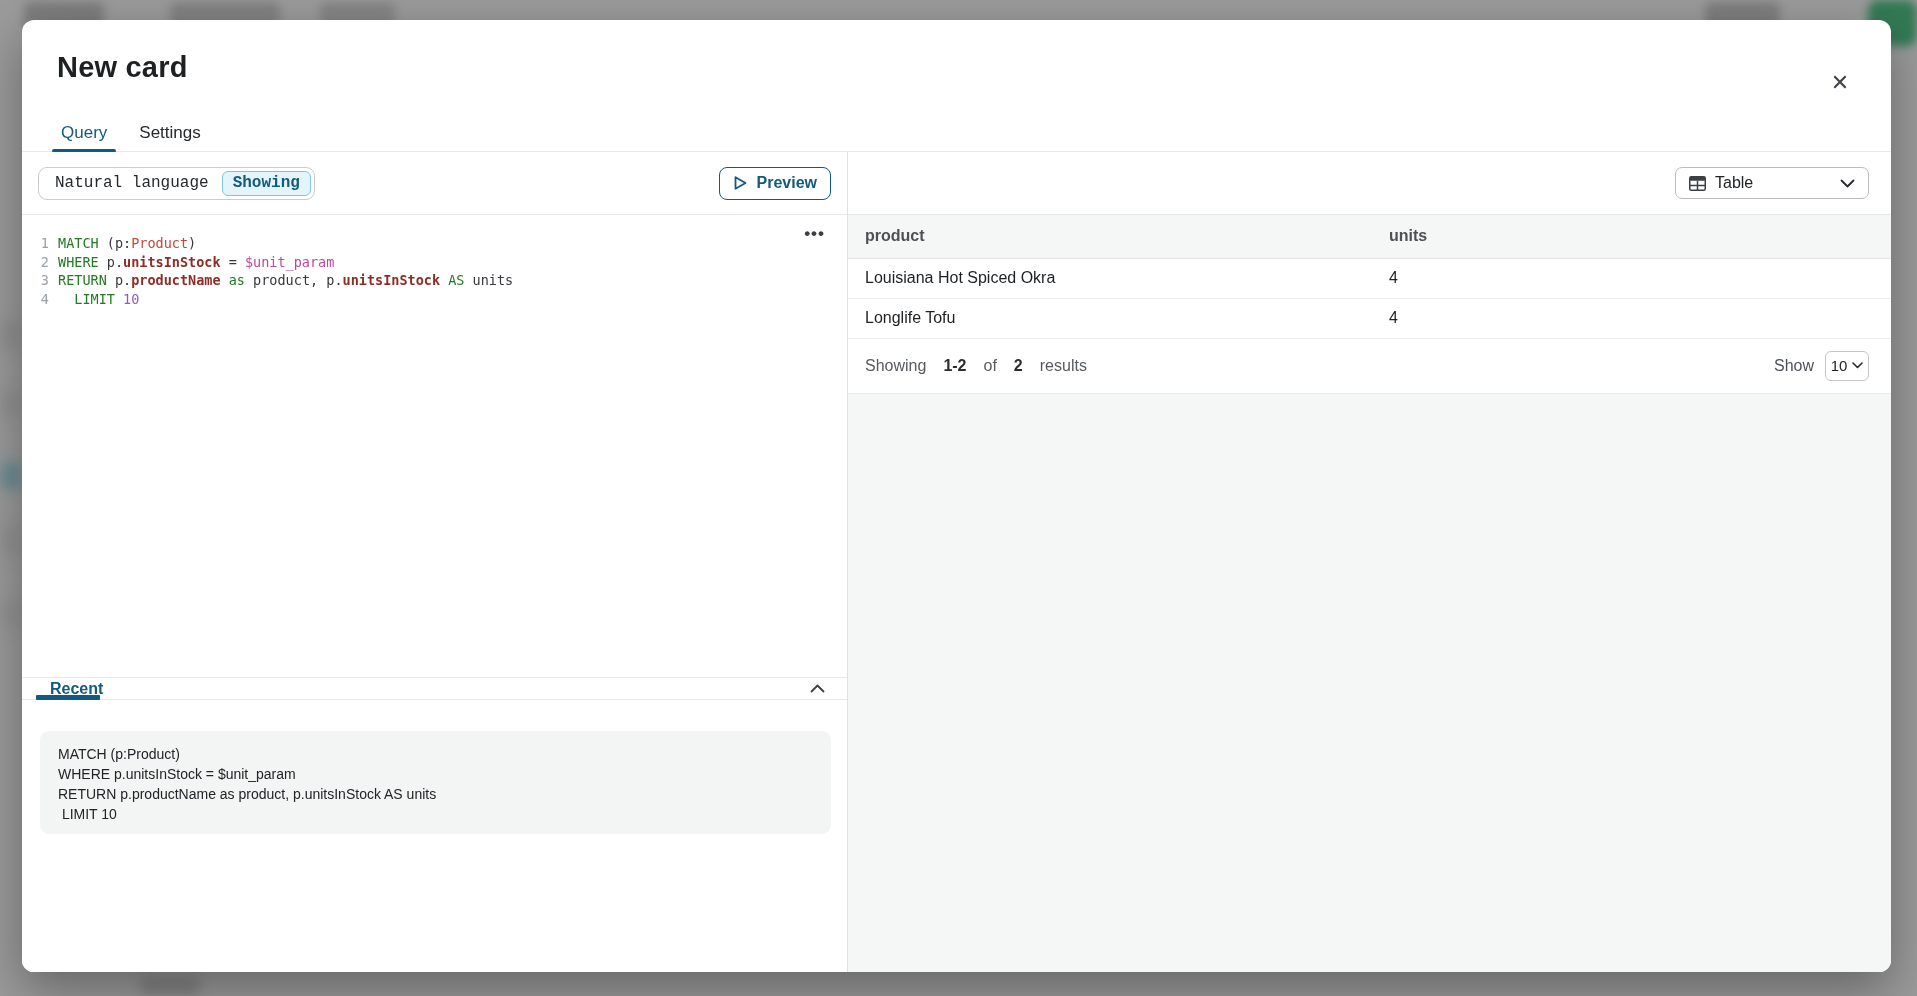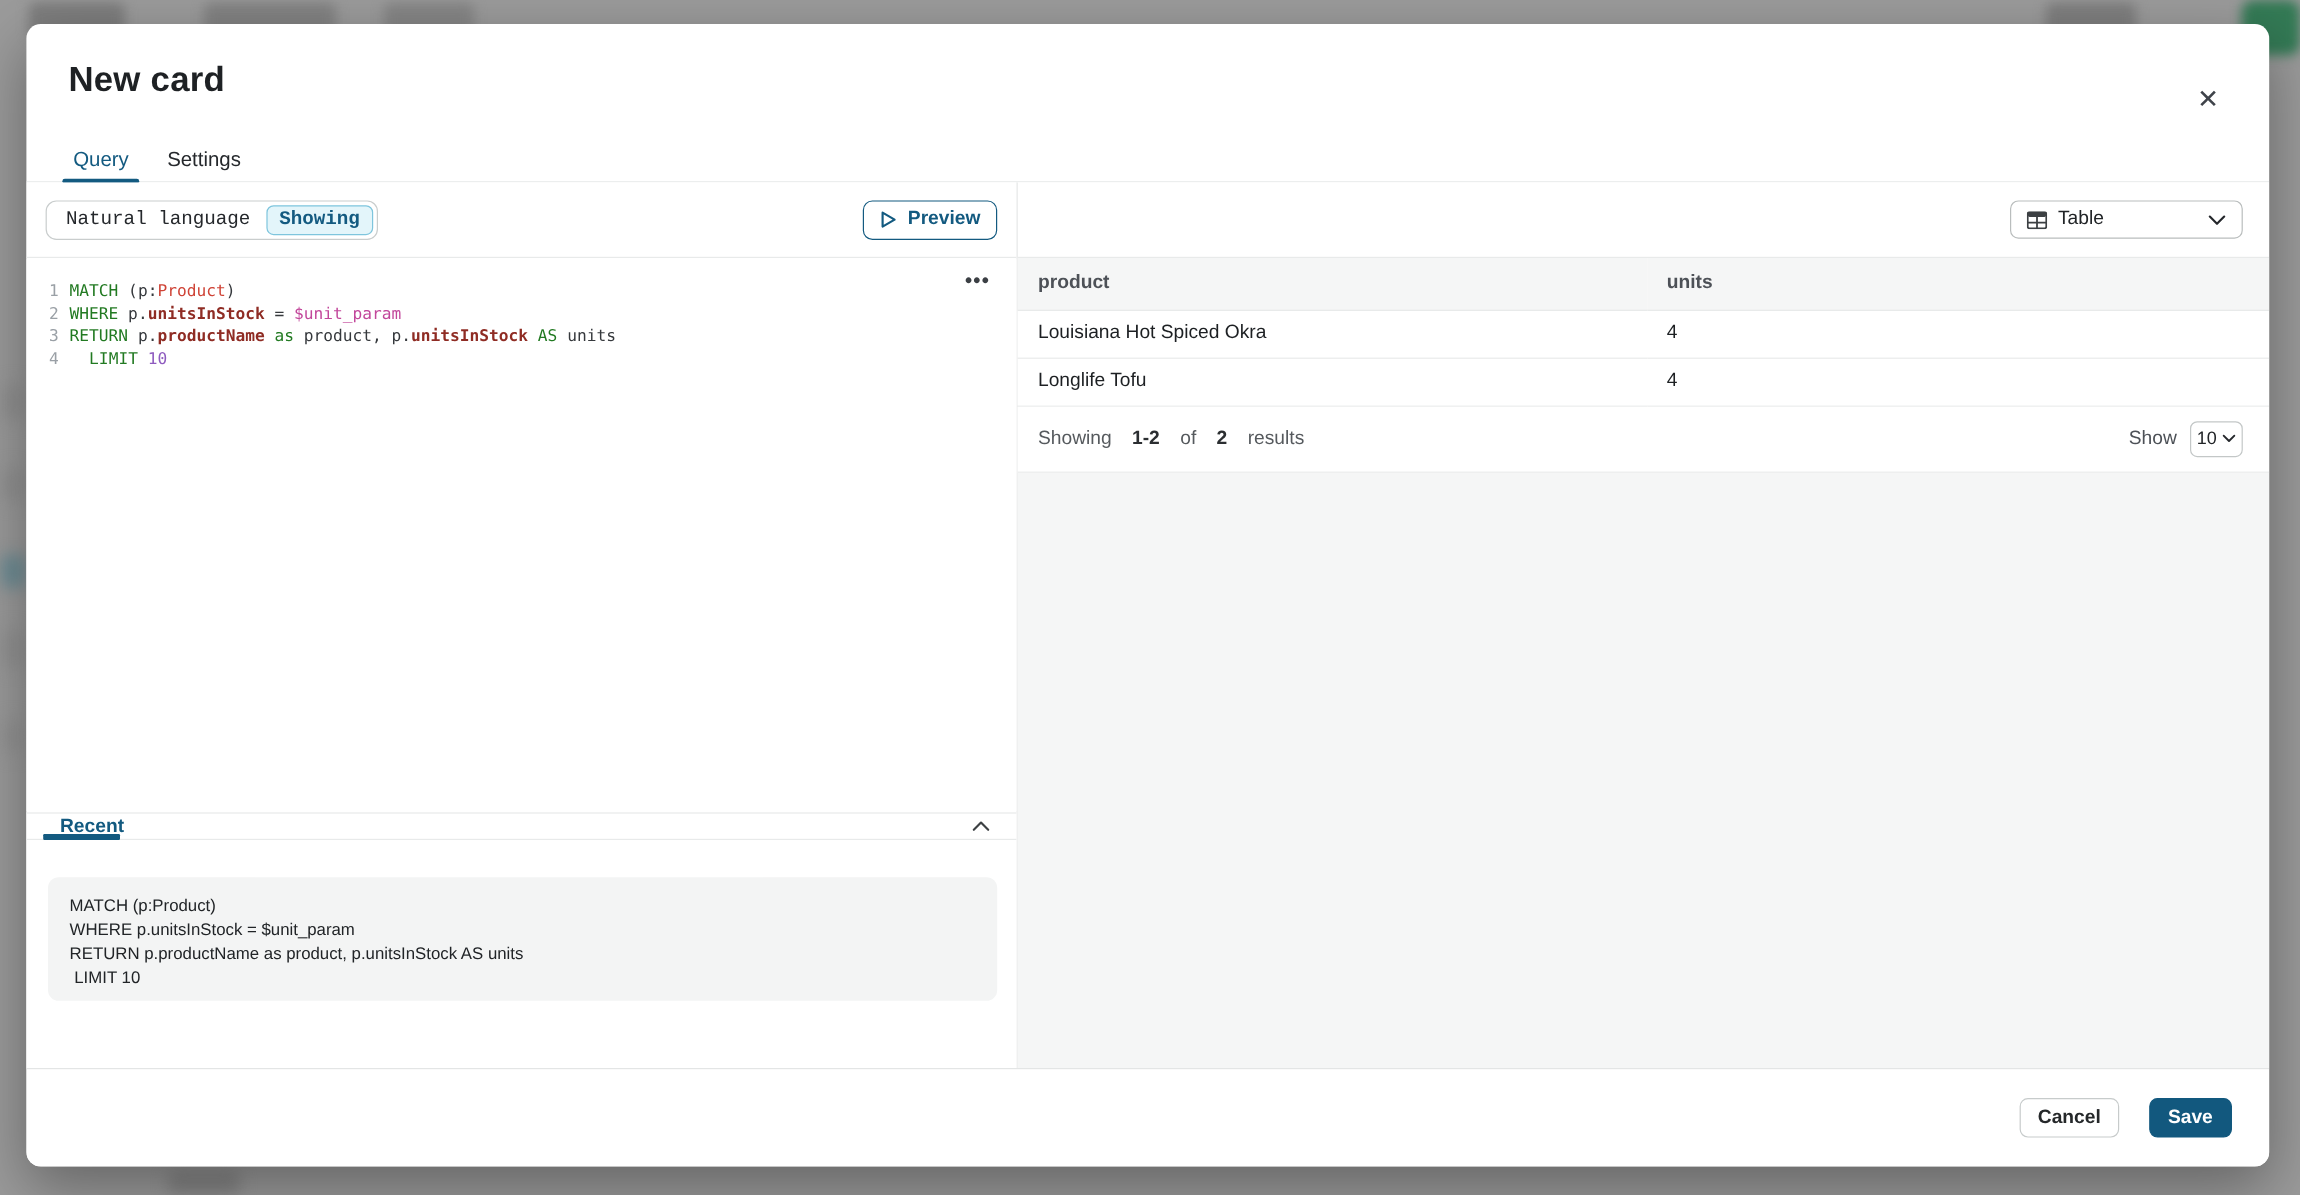--- a/index.html
+++ b/index.html
@@ -251,17 +251,13 @@
               <path d="M1 1 L5.5 5.5 L10 1" stroke="#25282C" stroke-width="1.6" stroke-linecap="round" stroke-linejoin="round"></path>
             </svg>
           </div>
         </div>
       </div>
 
       <div class="right-fill"></div>
     </div>
   </div>
 
-  <div class="modal-footer">
-    <button class="cancel-btn">Cancel</button>
-    <button class="save-btn">Save</button>
-  </div>
 </div>
 
 </body></html>

